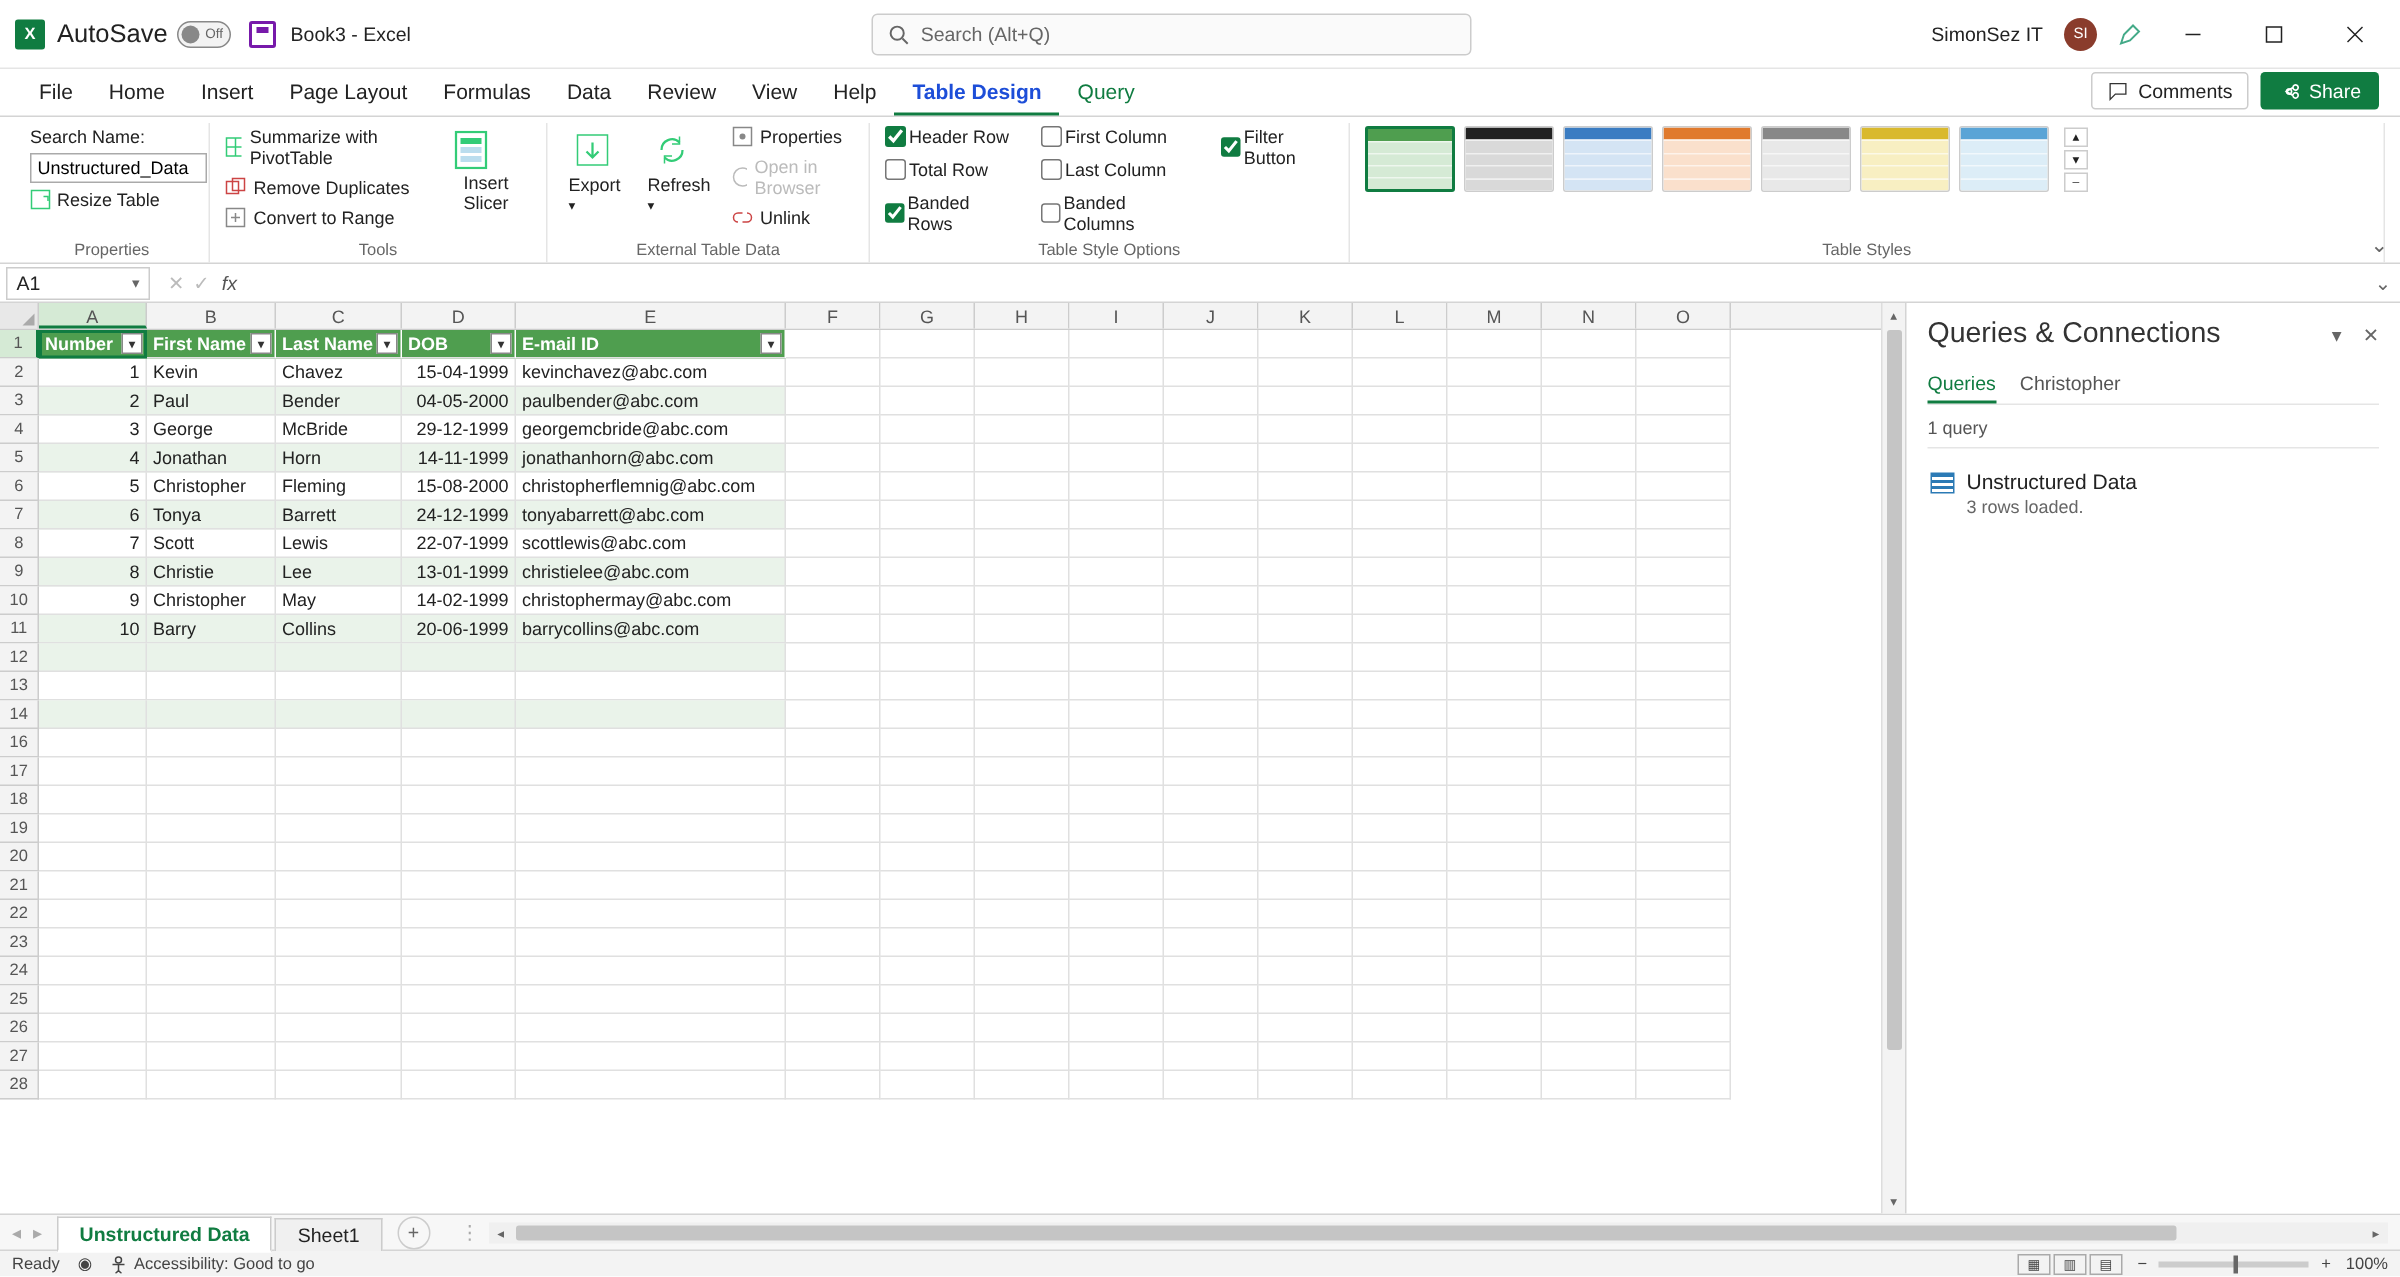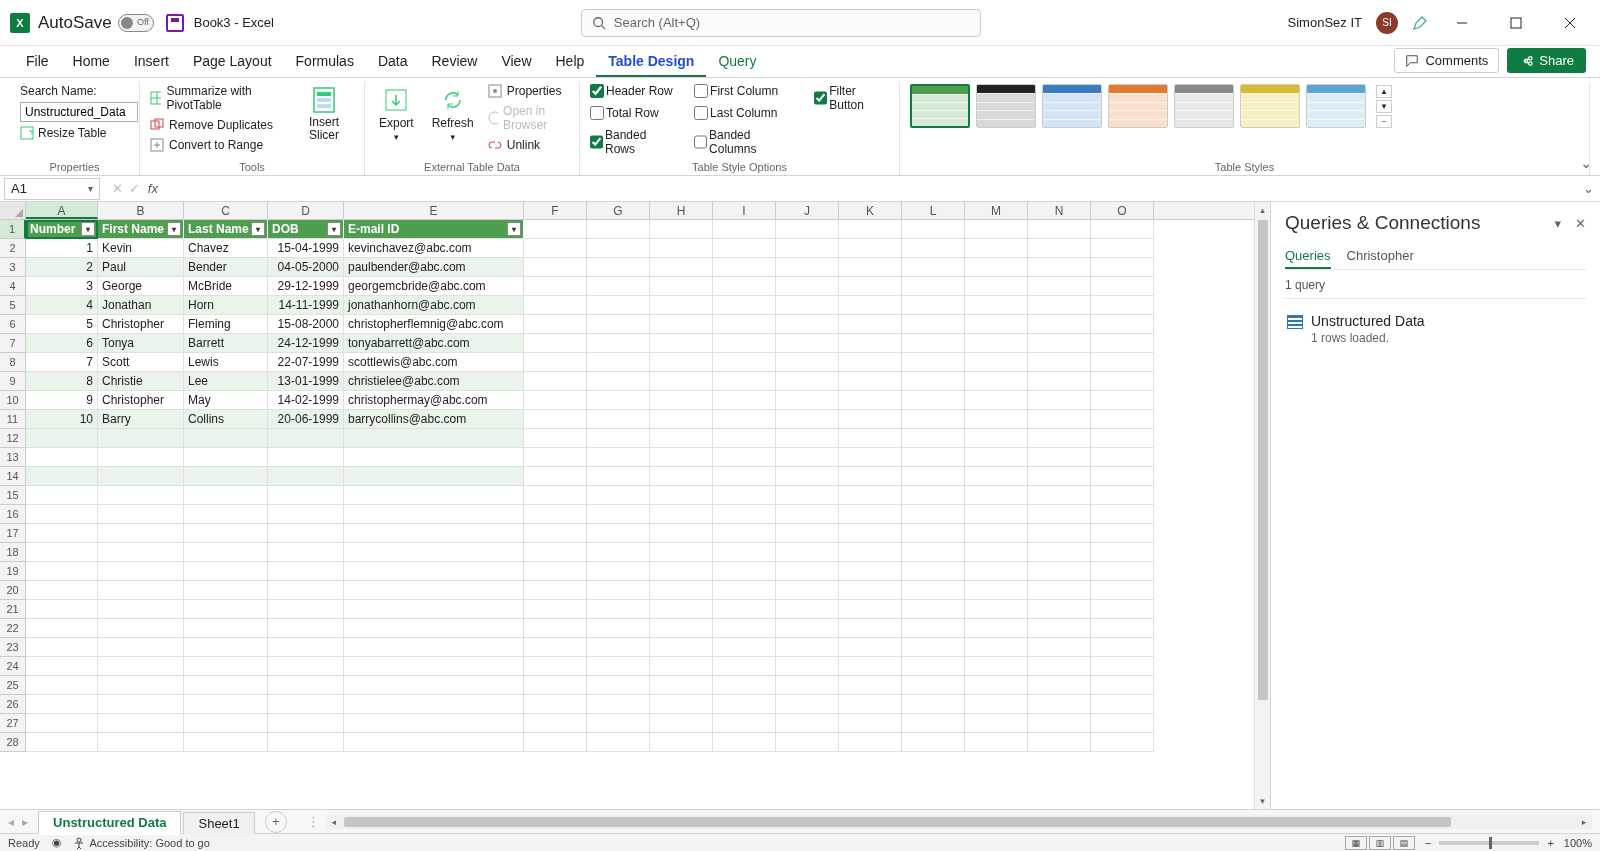--- a/index.html
+++ b/index.html
@@ -33,21 +33,21 @@
 .ribbon { height:98px; display:flex; border-bottom:1px solid #d4d4d4; background:#fff; padding:4px 10px 0 10px; position:relative; }
 .rgroup { display:flex; flex-direction:column; justify-content:space-between; border-right:1px solid #e5e5e5; padding:2px 10px 2px 10px; }
 .rgroup:last-child{border-right:none;}
 .rgroup-label { font-size:11px; color:#666; text-align:center; margin-top:auto; padding-top:4px;}
 .rgroup-v { display:flex; flex-direction:column; gap:4px; }
 .rgroup-h { display:flex; gap:10px; }
 .tbl-name-lbl { font-size:12px; }
 .tbl-name-input { width:118px; height:20px; border:1px solid #aaa; font-size:12px; padding:0 4px; background:#fff; }
 .resize-tbl { font-size:12px; display:flex; align-items:center; gap:4px; }
 .tool-item { font-size:12px; display:flex; align-items:center; gap:5px; }
-.big-btn { display:flex; flex-direction:column; align-items:center; font-size:12px; gap:2px; padding:2px 4px; }
+.big-btn { display:flex; flex-direction:column; align-items:flex-start; font-size:12px; gap:2px; padding:2px 4px; }
 .big-icon { width:32px; height:28px; display:flex; align-items:center; justify-content:center; }
 .chk { display:flex; align-items:center; gap:2px; font-size:12px; }
 .chk input { width:14px; height:14px; accent-color:#107c41; }
 .styles-row { display:flex; gap:6px; }
 .style-sw { width:60px; height:44px; border:1px solid #ccc; border-radius:2px; display:flex; flex-direction:column; overflow:hidden; }
 .style-sw.selected{border:2px solid #107c41;}
 .style-sw .hdr{height:8px;}
 .style-sw .row{flex:1; border-top:1px solid rgba(255,255,255,.6);}
 .style-green .hdr{background:#4f9e4f;} .style-green .row{background:#d5ead5;}
 .style-black .hdr{background:#222;} .style-black .row{background:#d9d9d9;}
@@ -692,38 +692,20 @@
           <div class="cell wNorm"></div>
           <div class="cell wNorm"></div>
           <div class="cell wNorm"></div>
           <div class="cell wNorm"></div>
           <div class="cell wNorm"></div>
           <div class="cell wNorm"></div>
           <div class="cell wNorm"></div>
           <div class="cell wNorm"></div>
         </div>
         <div class="gridrow">
-          <div class="rowhdr">15</div>
-          <div class="cell wA"></div>
-          <div class="cell wB"></div>
-          <div class="cell wC"></div>
-          <div class="cell wD"></div>
-          <div class="cell wE"></div>
-          <div class="cell wNorm"></div>
-          <div class="cell wNorm"></div>
-          <div class="cell wNorm"></div>
-          <div class="cell wNorm"></div>
-          <div class="cell wNorm"></div>
-          <div class="cell wNorm"></div>
-          <div class="cell wNorm"></div>
-          <div class="cell wNorm"></div>
-          <div class="cell wNorm"></div>
-          <div class="cell wNorm"></div>
-        </div>
-        <div class="gridrow">
           <div class="rowhdr">16</div>
           <div class="cell wA"></div>
           <div class="cell wB"></div>
           <div class="cell wC"></div>
           <div class="cell wD"></div>
           <div class="cell wE"></div>
           <div class="cell wNorm"></div>
           <div class="cell wNorm"></div>
           <div class="cell wNorm"></div>
           <div class="cell wNorm"></div>
@@ -968,21 +950,21 @@
     </div>
     <div class="qtabs">
       <div class="qtab active">Queries</div>
       <div class="qtab">Christopher</div>
     </div>
     <div class="qcount">1 query</div>
     <div class="qitem">
       <div class="qicon"></div>
       <div class="qbody">
         <div class="qname">Unstructured Data</div>
-        <div class="qdesc">1 rows loaded.</div>
+        <div class="qdesc">3 rows loaded.</div>
       </div>
     </div>
   </div>
 </div>
 
 <div class="sheettabs">
   <div class="nav-arrows">
     <span>◂</span>
     <span>▸</span>
   </div>

